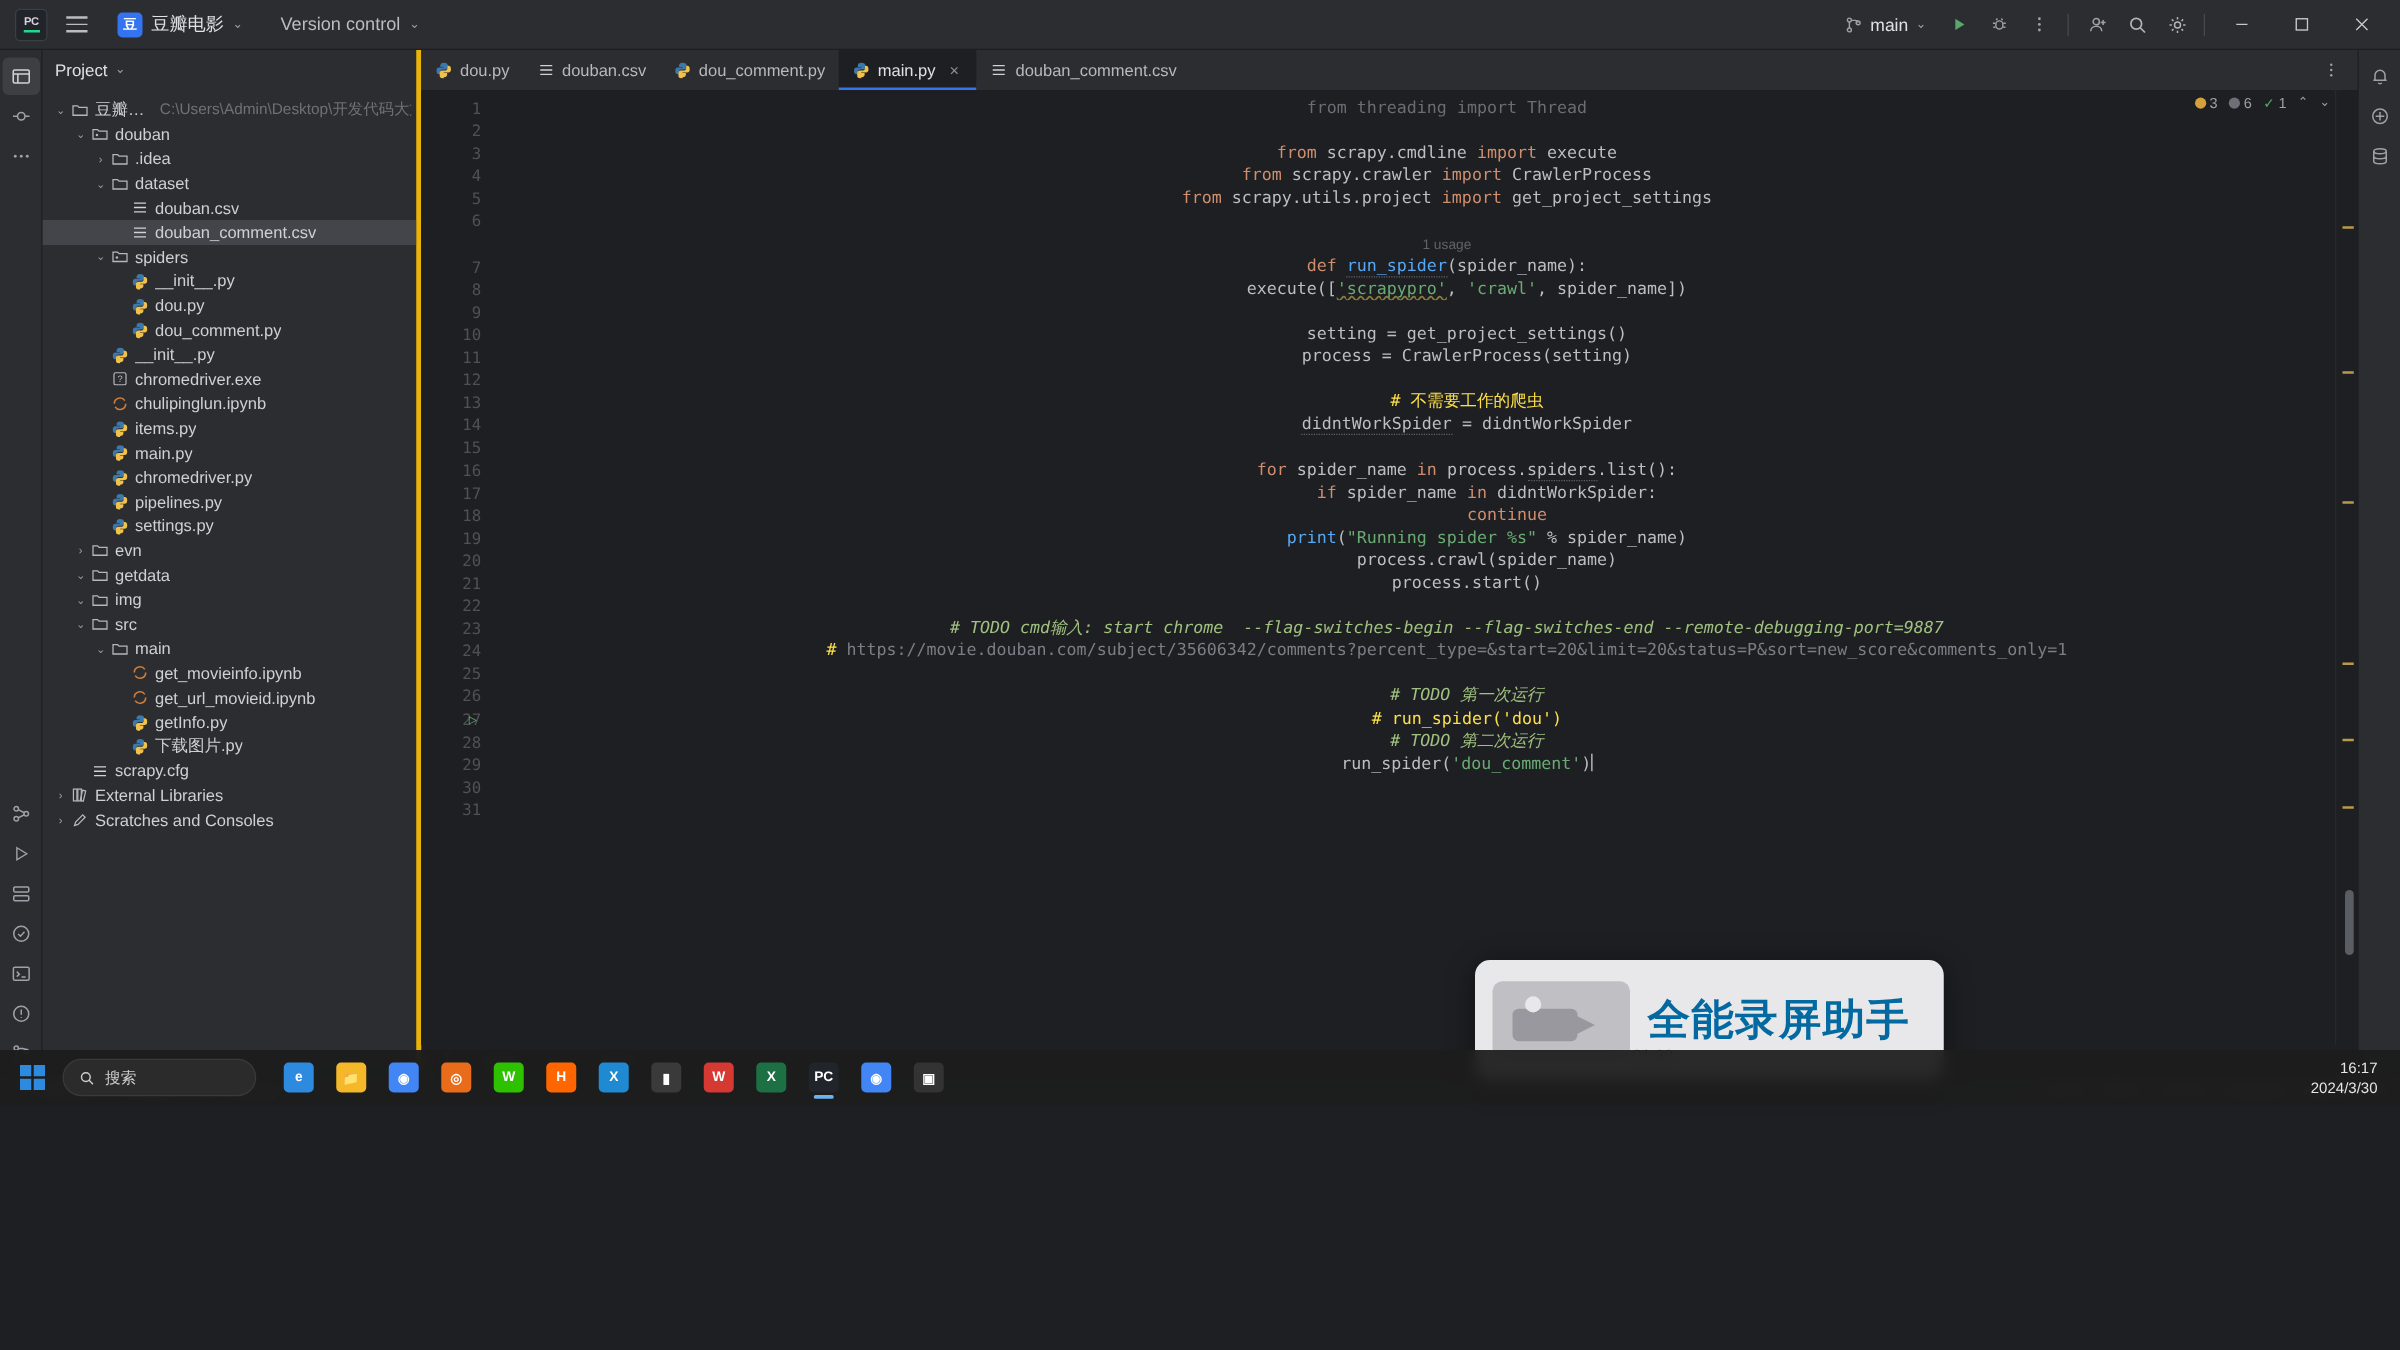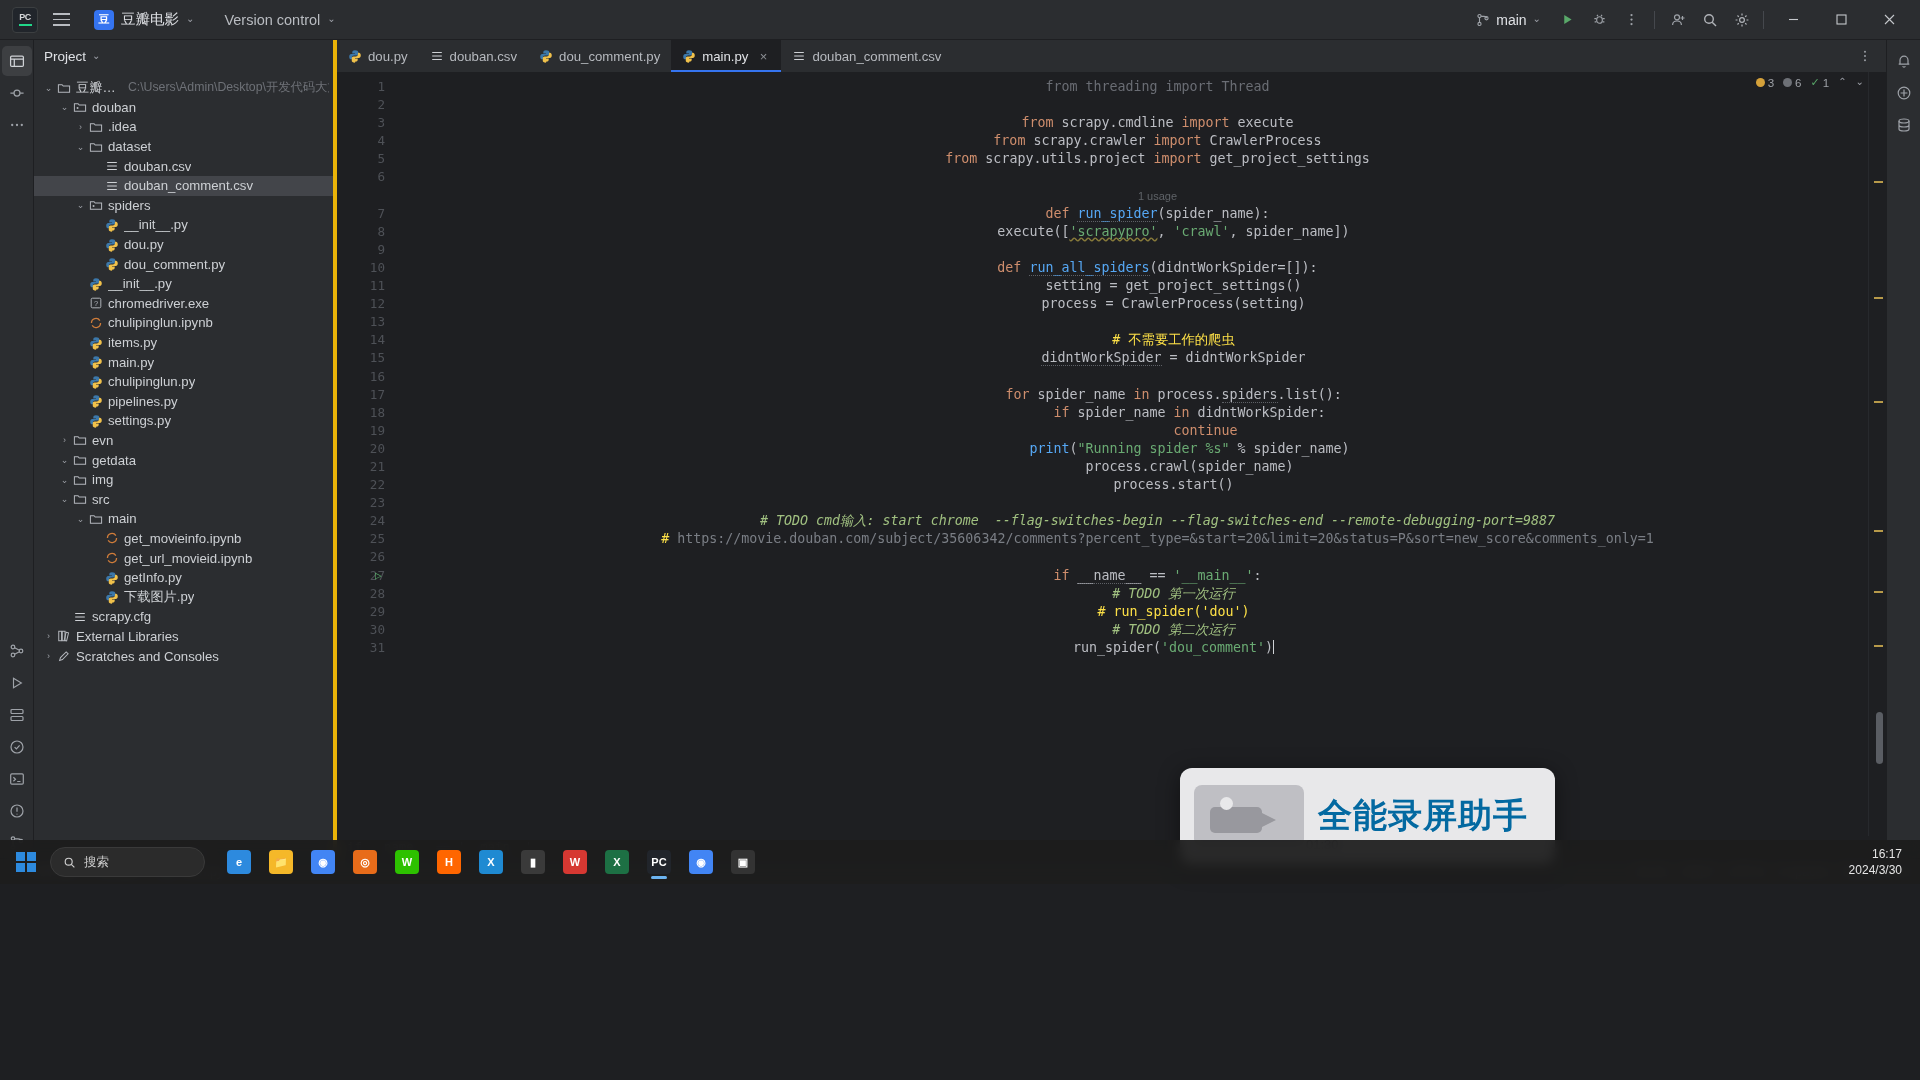--- a/index.html
+++ b/index.html
@@ -600,21 +600,21 @@
             <span class="tlabel">main.py</span>
           </div>
           <div class="trow" style="padding-left: 40px;">
             <span class="tarrow empty">·</span>
             <span class="ticon">
               <svg width="14" height="14" viewBox="0 0 16 16">
                 <path d="M7.9 1.4c-2 0-3 .9-3 2.2v1.6h3.1v.6H3.6c-1.3 0-2.2 1-2.2 3s.9 3 2.2 3h1v-1.9c0-1.4 1-2.4 2.5-2.4h2.6c1.1 0 2-.9 2-2V3.6c0-1.2-1-2.2-3.8-2.2z" fill="#3c78aa"></path>
                 <path d="M8.1 14.6c2 0 3-.9 3-2.2v-1.6H8v-.6h4.4c1.3 0 2.2-1 2.2-3s-.9-3-2.2-3h-1v1.9c0 1.4-1 2.4-2.5 2.4H6.3c-1.1 0-2 .9-2 2v2.9c0 1.2 1 2.2 3.8 2.2z" fill="#f0c14b"></path>
               </svg>
             </span>
-            <span class="tlabel">chulipinglun.py</span>
+            <span class="tlabel">chromedriver.py</span>
           </div>
           <div class="trow" style="padding-left: 40px;">
             <span class="tarrow empty">·</span>
             <span class="ticon">
               <svg width="14" height="14" viewBox="0 0 16 16">
                 <path d="M7.9 1.4c-2 0-3 .9-3 2.2v1.6h3.1v.6H3.6c-1.3 0-2.2 1-2.2 3s.9 3 2.2 3h1v-1.9c0-1.4 1-2.4 2.5-2.4h2.6c1.1 0 2-.9 2-2V3.6c0-1.2-1-2.2-3.8-2.2z" fill="#3c78aa"></path>
                 <path d="M8.1 14.6c2 0 3-.9 3-2.2v-1.6H8v-.6h4.4c1.3 0 2.2-1 2.2-3s-.9-3-2.2-3h-1v1.9c0 1.4-1 2.4-2.5 2.4H6.3c-1.1 0-2 .9-2 2v2.9c0 1.2 1 2.2 3.8 2.2z" fill="#f0c14b"></path>
               </svg>
             </span>
             <span class="tlabel">pipelines.py</span>
@@ -872,38 +872,36 @@
             <div class="cline"><span class="fade">from threading import Thread</span></div>
             <div class="cline"></div>
             <div class="cline"><span class="kw">from</span> scrapy.cmdline <span class="kw">import</span> execute</div>
             <div class="cline"><span class="kw">from</span> scrapy.crawler <span class="kw">import</span> CrawlerProcess</div>
             <div class="cline"><span class="kw">from</span> scrapy.utils.project <span class="kw">import</span> get_project_settings</div>
             <div class="cline"></div>
             <div class="cline usage">1 usage</div>
             <div class="cline"><span class="kw">def</span> <span class="fn ident-u">run_spider</span>(spider_name):</div>
             <div class="cline">    execute([<span class="str wavy">'scrapypro'</span>, <span class="str">'crawl'</span>, spider_name])</div>
             <div class="cline"></div>
-            <div class="cline"><span class="kw">def</span> <span class="fn ident-u">run_all_spiders</span>(didntWorkSpider=[]):</div>
             <div class="cline">    setting = get_project_settings()</div>
             <div class="cline">    process = CrawlerProcess(setting)</div>
             <div class="cline"></div>
             <div class="cline">    <span class="com"># 不需要工作的爬虫</span></div>
             <div class="cline">    <span class="ident-u">didntWorkSpider</span> = didntWorkSpider</div>
             <div class="cline"></div>
             <div class="cline">    <span class="kw">for</span> spider_name <span class="kw">in</span> process.<span class="ident-u">spiders</span>.list():</div>
             <div class="cline">        <span class="kw">if</span> spider_name <span class="kw">in</span> didntWorkSpider:</div>
             <div class="cline">            <span class="kw">continue</span></div>
             <div class="cline">        <span class="fn">print</span>(<span class="str">"Running spider %s"</span> % spider_name)</div>
             <div class="cline">        process.crawl(spider_name)</div>
             <div class="cline">    process.start()</div>
             <div class="cline"></div>
             <div class="cline"><span class="todo"># TODO cmd输入: start chrome  --flag-switches-begin --flag-switches-end --remote-debugging-port=9887</span></div>
             <div class="cline"><span class="com"># </span><span class="link">https://movie.douban.com/subject/35606342/comments?percent_type=&amp;start=20&amp;limit=20&amp;status=P&amp;sort=new_score&amp;comments_only=1</span></div>
             <div class="cline"></div>
-            <div class="cline"><span class="kw">if</span> <span class="ident-u">__name__</span> == <span class="str">'__main__'</span>:</div>
             <div class="cline">    <span class="todo"># TODO 第一次运行</span></div>
             <div class="cline">    <span class="com"># run_spider('dou')</span></div>
             <div class="cline">    <span class="todo"># TODO 第二次运行</span></div>
             <div class="cline">    run_spider(<span class="str">'dou_comment'</span>)<span class="cursorbar"></span></div>
           </div>
         <div class="inspect-strip">
           <div class="mark" style="top:109px;"></div>
           <div class="mark" style="top:225px;"></div>
           <div class="mark" style="top:329px;"></div>
           <div class="mark" style="top:458px;"></div>

